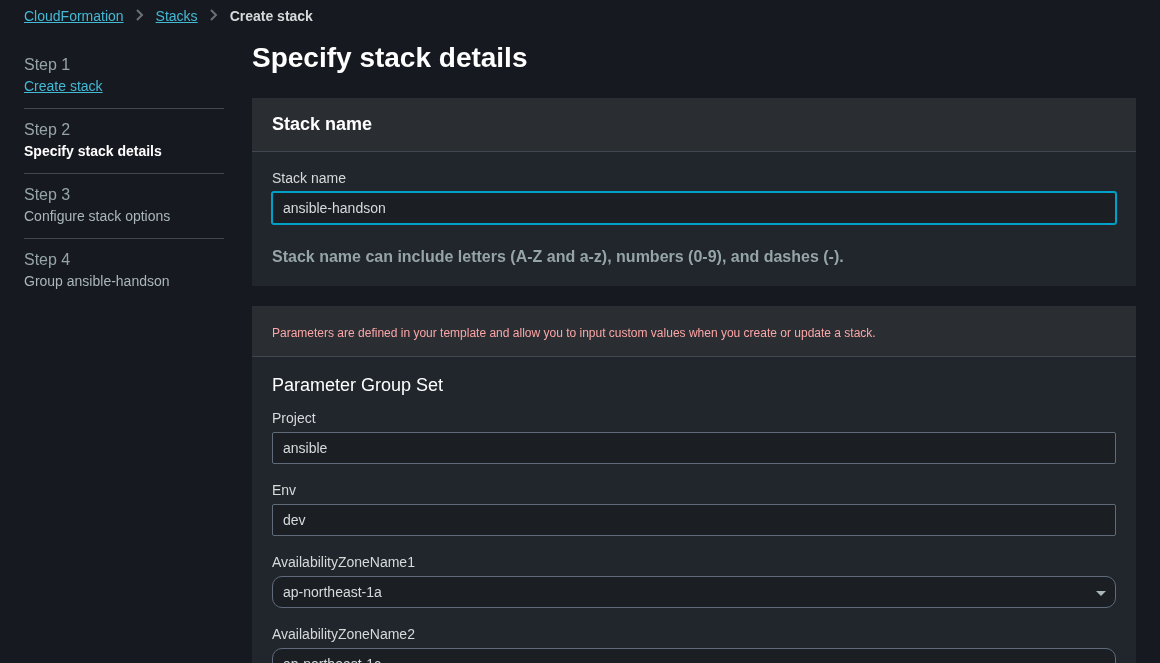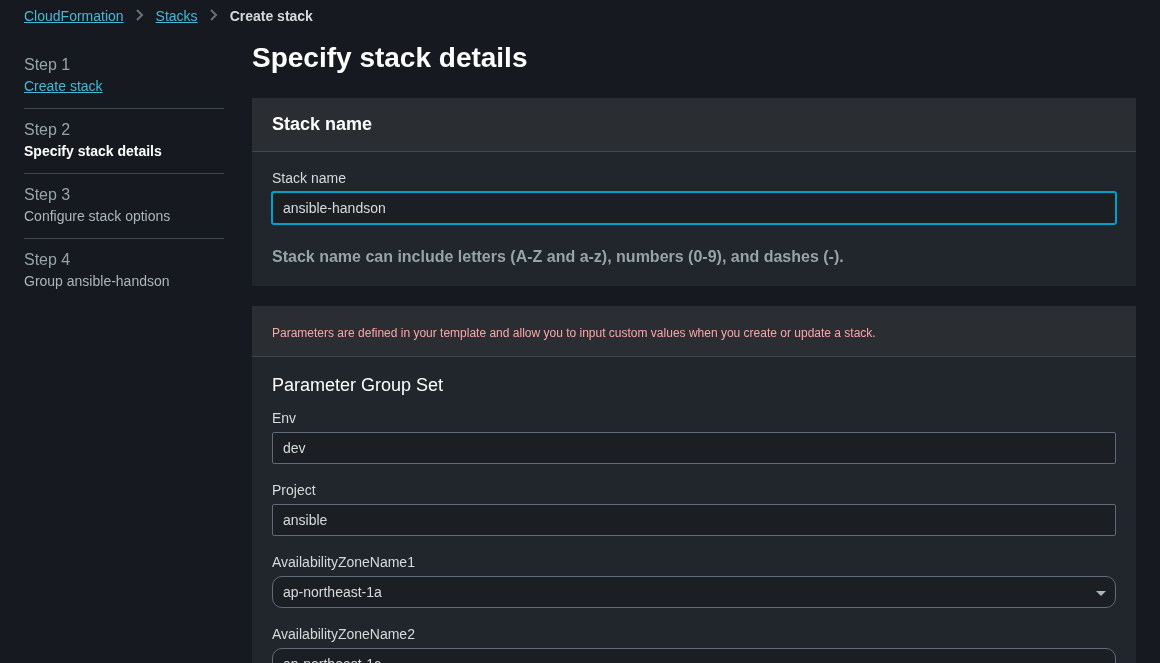--- a/index.html
+++ b/index.html
@@ -219,27 +219,27 @@
     </div>
 
     <div class="panel">
       <div class="panel-header">
         <div class="panel-sub">Parameters are defined in your template and allow you to input custom values when you create or update a stack.</div>
       </div>
       <div class="panel-body">
         <div class="group-title">Parameter Group Set</div>
 
         <div class="field">
+          <div class="field-label">Project</div>
+          <input type="text" value="ansible" style="">
+        </div>
+
+        <div class="field">
           <div class="field-label">Env</div>
           <input type="text" value="dev" style="">
-        </div>
-
-        <div class="field">
-          <div class="field-label">Project</div>
-          <input type="text" value="ansible" style="">
         </div>
 
         <div class="field">
           <div class="field-label">AvailabilityZoneName1</div>
           <div class="select-wrap">
             <div class="select">ap-northeast-1a</div>
             <span class="select-caret">
               <svg width="10" height="6" viewBox="0 0 10 6">
                   <path d="M0 0 L5 5 L10 0 Z" fill="#aab7b8"></path>
                 </svg>

